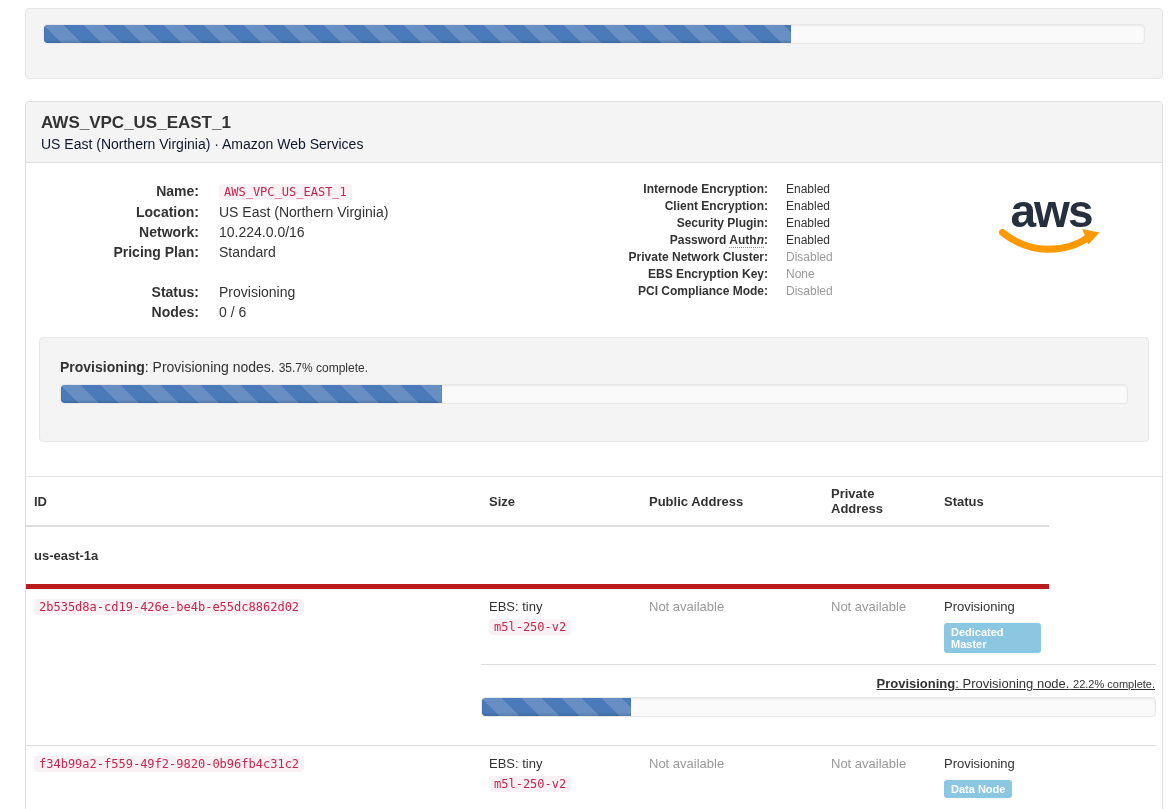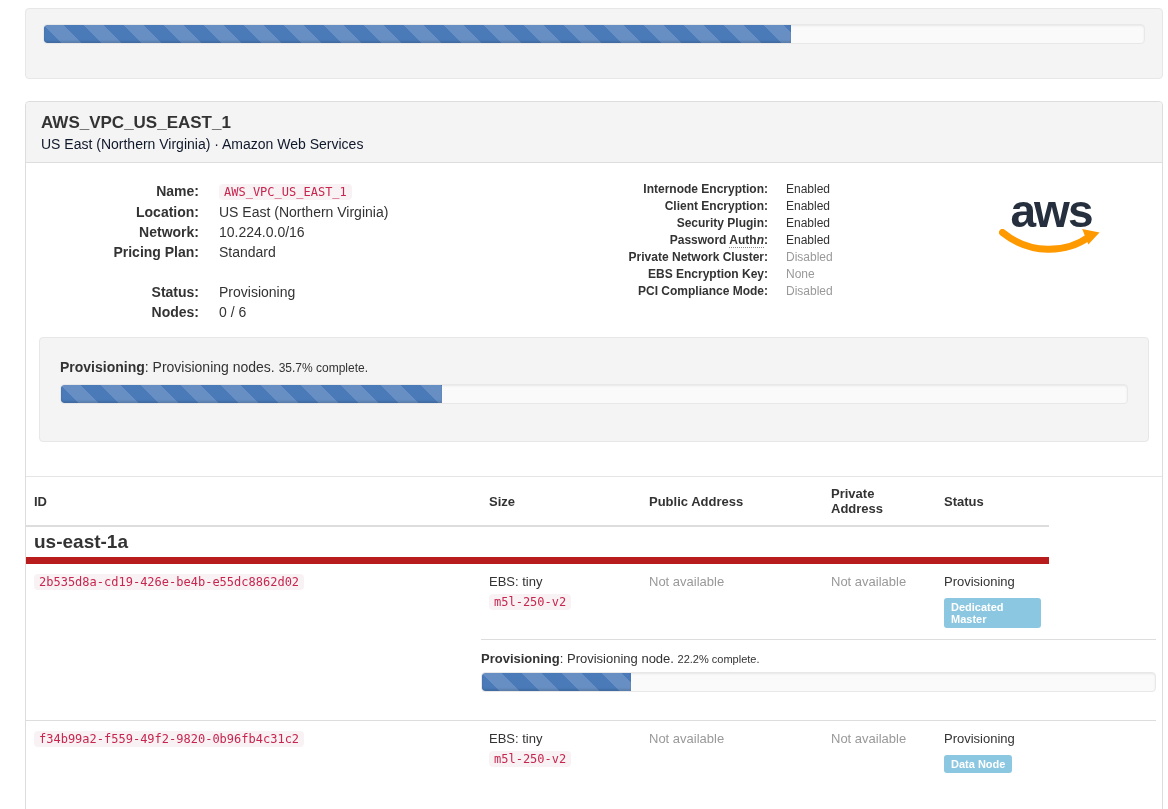--- a/index.html
+++ b/index.html
@@ -90,40 +90,40 @@
 
   
   .table-section { border-top:1px solid #e5e5e5; }
   table.nodes { border-collapse:collapse; table-layout:fixed; width:1130px; }
   table.nodes th {
     text-align:left; font-size:13px; font-weight:bold; color:#333;
     padding:9px 8px; border-bottom:2px solid #ddd;
   }
   table.nodes th.bl, table.nodes td.bl { border:none; }
   td.group-cell {
-    font-size:19px; font-weight:bold; padding:4px 8px;
-    border-bottom:7px solid #b91c1c;
+    font-size:13px; font-weight:bold; padding:21px 8px;
+    border-bottom:5px solid #b91c1c;
   }
   tr.node-row td { padding:10px 8px 11px; vertical-align:top; font-size:13px; }
   tr.node-row.bordered td { border-top:1px solid #ddd; }
   .size-code { margin-top:5px; }
   .status-text { font-size:13px; color:#333; }
   .role-badge {
     display:inline-block; margin-top:9px;
     background:#8bc7e0; color:#fff;
     font-size:11px; font-weight:bold;
     padding:3px 7px; border-radius:3px;
     line-height:12px;
   }
   td.progress-cell {
     border-top:1px solid #ddd;
     padding:11px 0 28px;
   }
   .node-progress-text {
-    text-align:left; font-size:13px; margin-bottom:6px; padding-right:1px;
+    text-align:right; font-size:13px; margin-bottom:6px; padding-right:1px;text-decoration:underline;
   }
   .node-progress-text small { font-size:11px; }
 </style>
 </head>
 <body>
 
 <div class="page">
 
   <div class="panel-banner top">
     <div class="progress">

